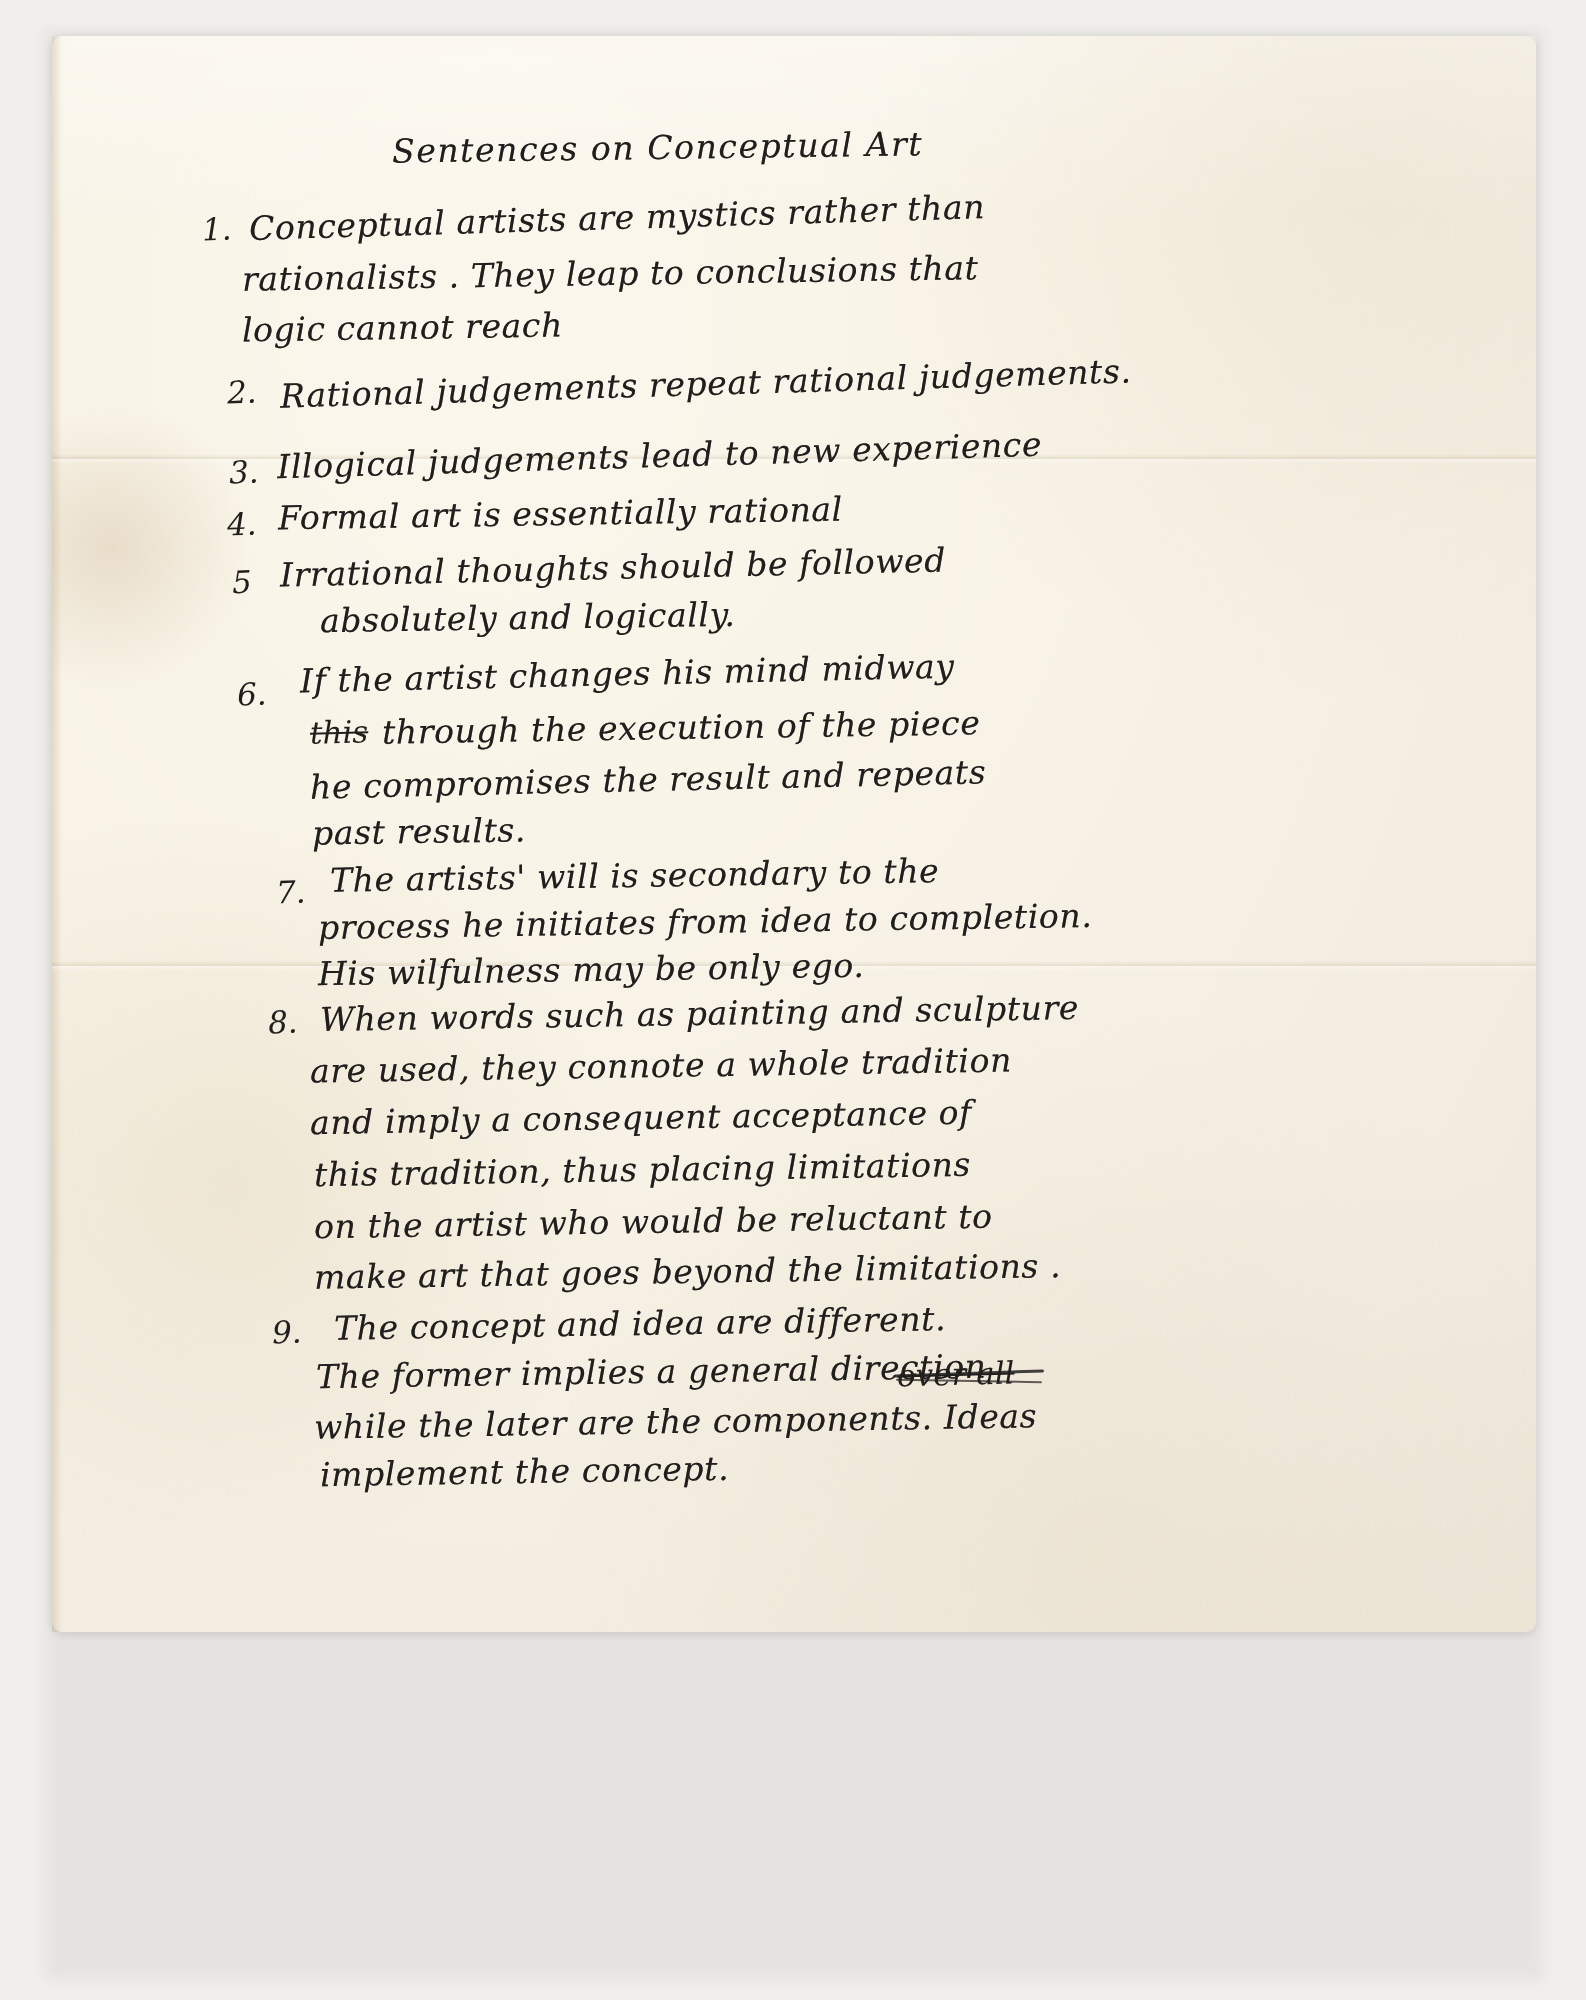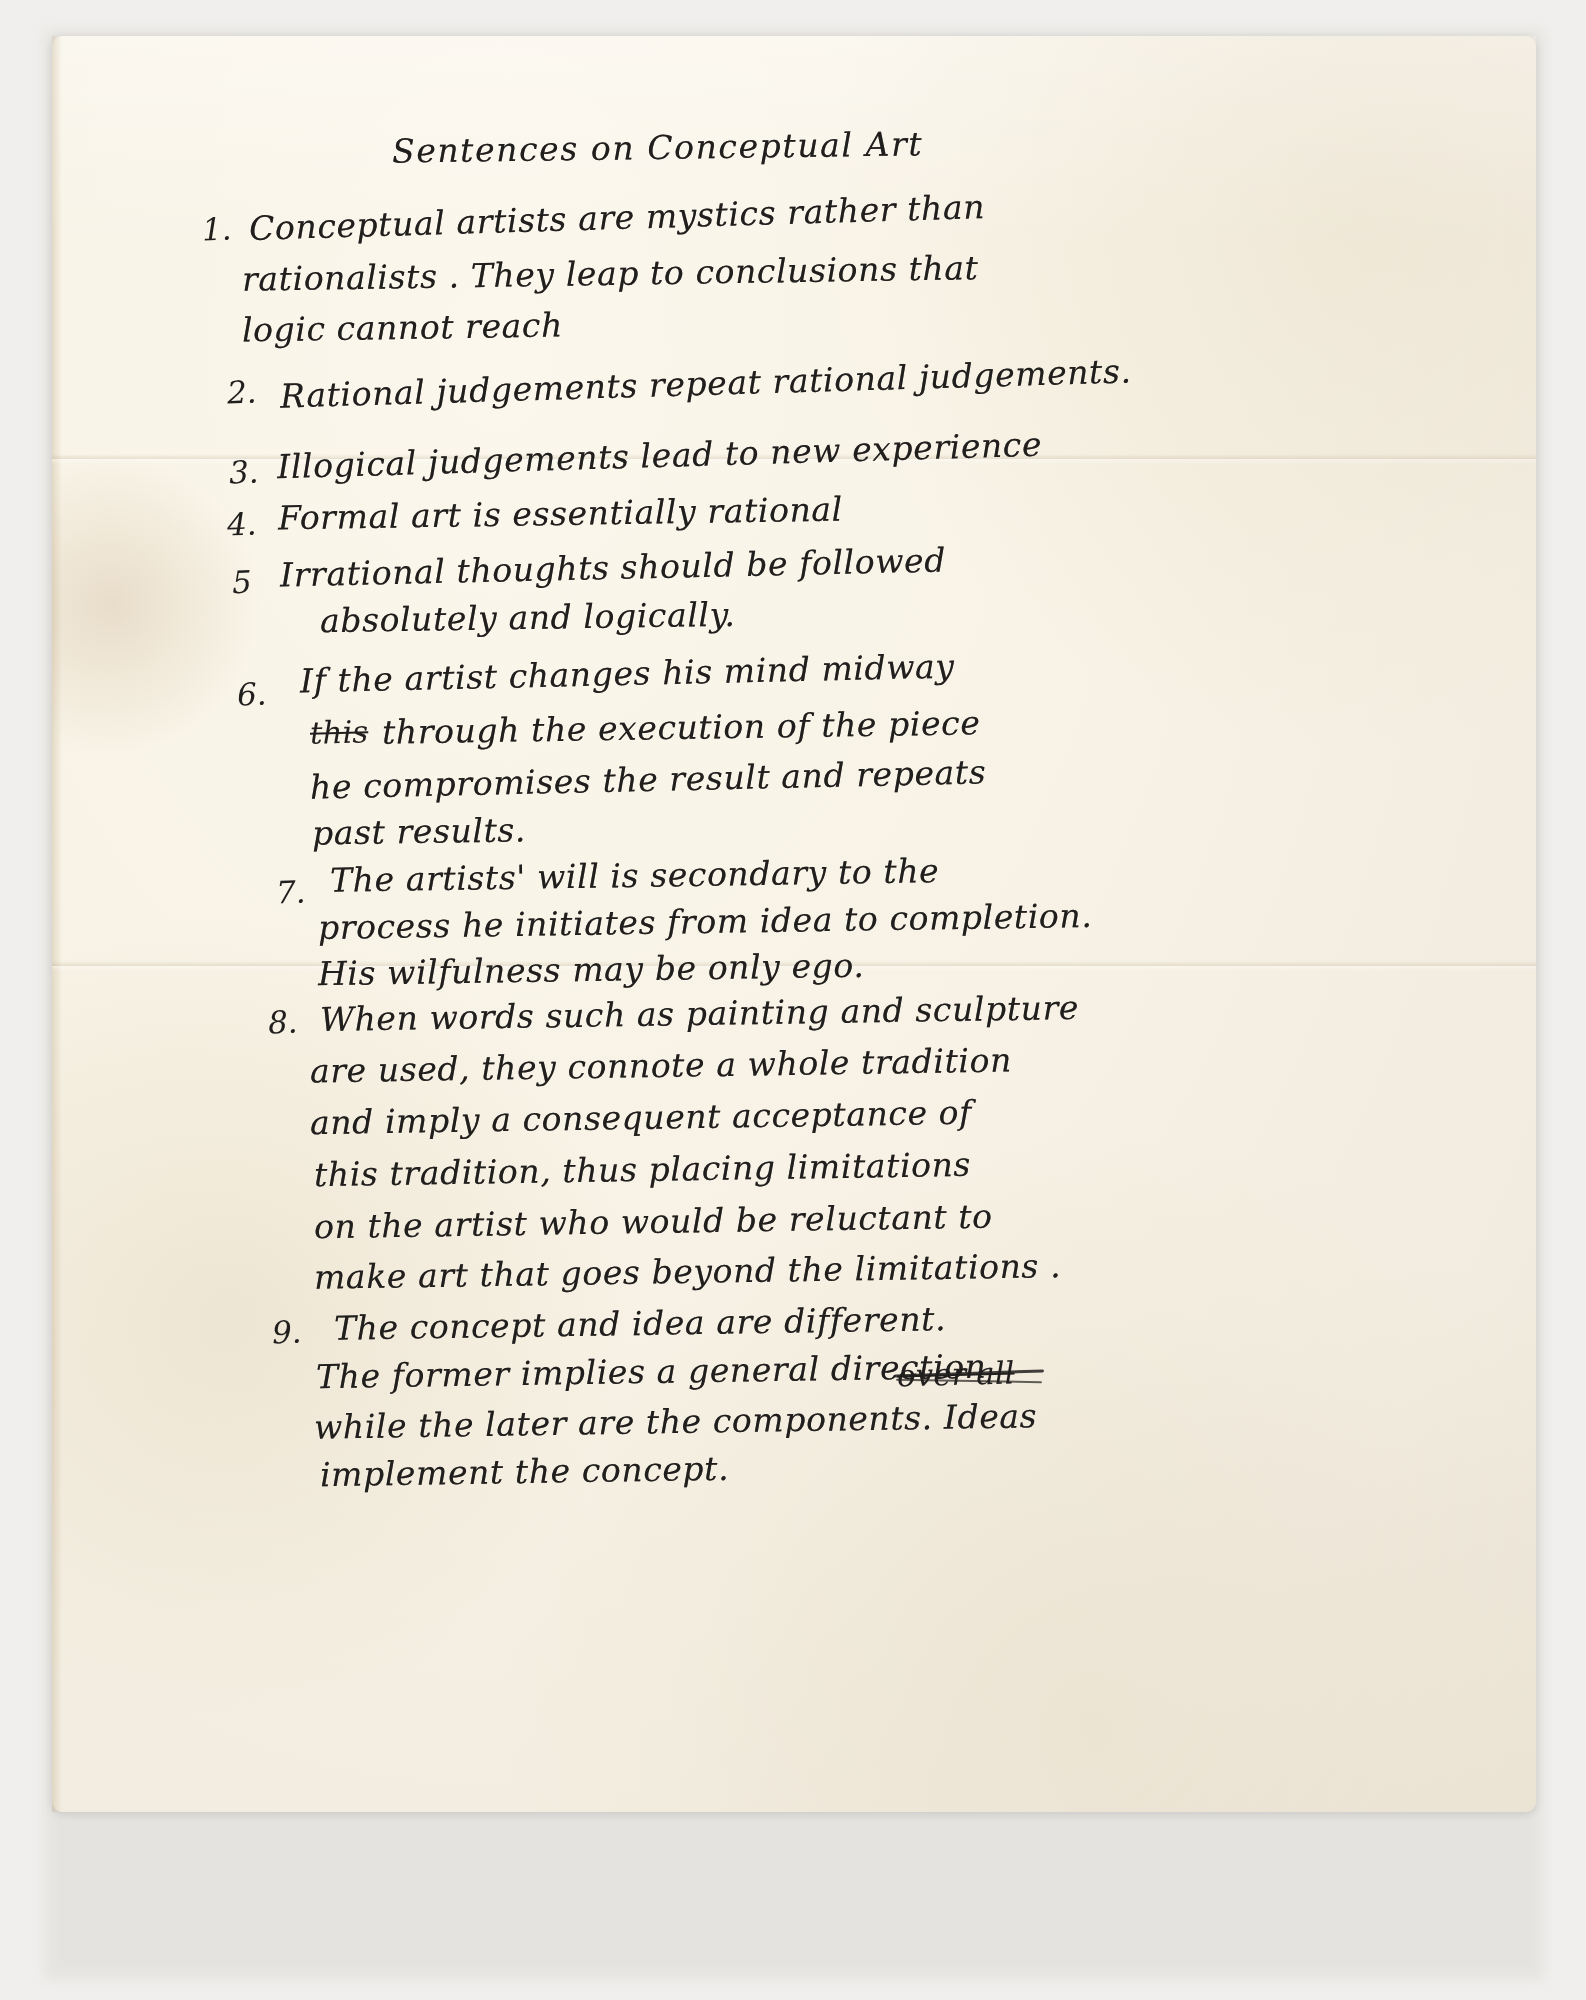--- a/index.html
+++ b/index.html
@@ -32,21 +32,21 @@
     filter: blur(6px);
     opacity: 0.85;
   }
 
   
   #paper {
     position: absolute;
     left: 52px;
     top: 36px;
     width: 1484px;
-    height: 1776px;
+    height: 1596px;
     background:
       radial-gradient(ellipse at 30% 18%, #fbf7ec 0%, #f7f2e5 45%, #f2ece0 80%, #ece5d7 100%);
     box-shadow: 0 2px 10px rgba(0,0,0,0.12);
     border-radius: 11px;
   }
 
   
   #paper::before {
     content: "";
     position: absolute;

